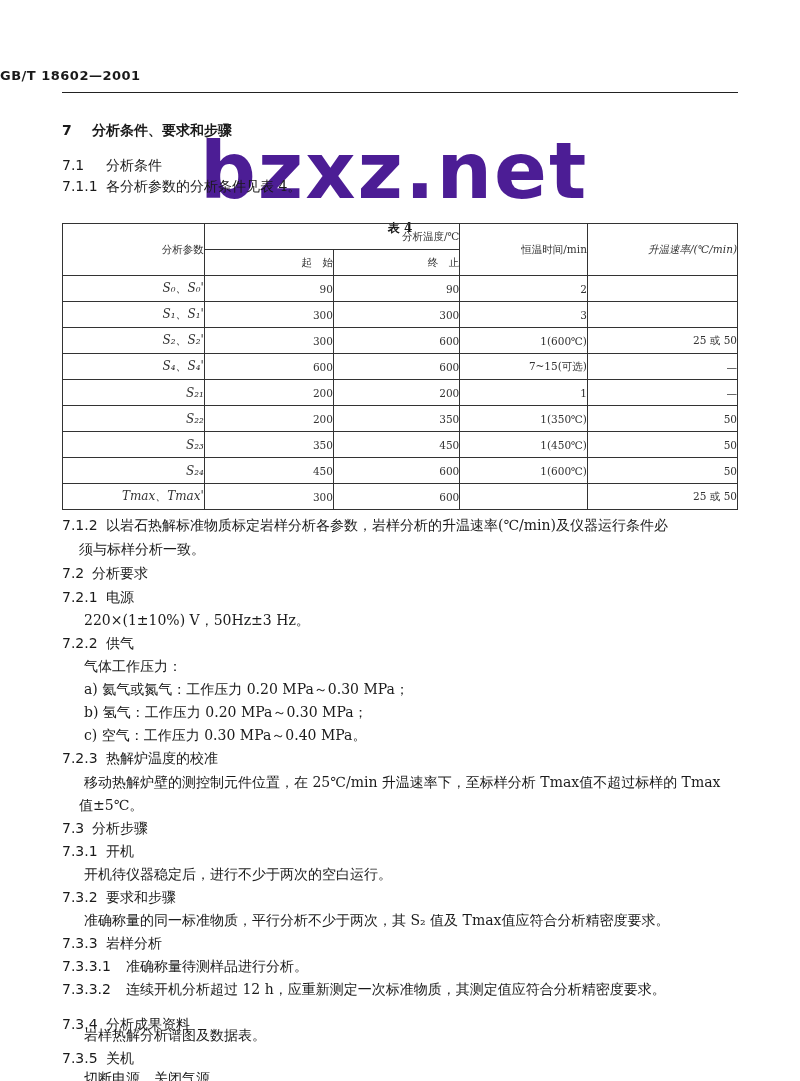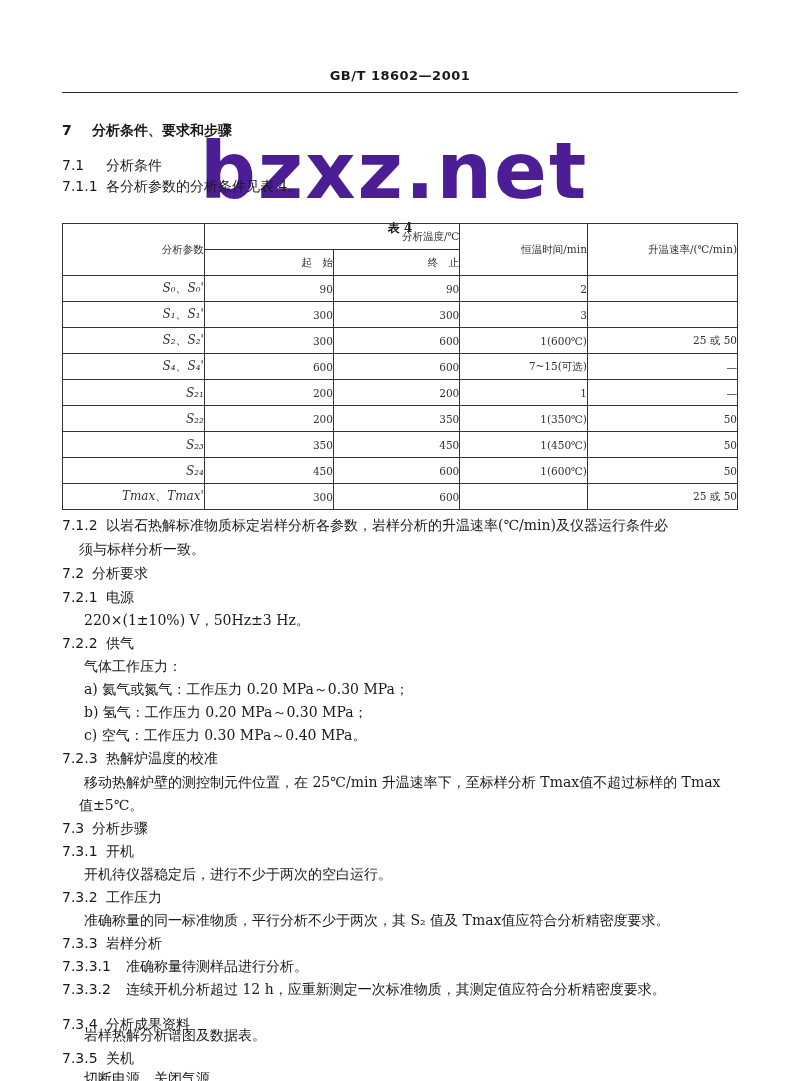--- a/index.html
+++ b/index.html
@@ -5,21 +5,21 @@
   html, body { margin: 0; padding: 0; }
   body {
     width: 800px; height: 1081px; background: #ffffff; position: relative; overflow: hidden;
     font-family: "DejaVu Serif", "Liberation Serif", serif; color: #1a1a1a;
   }
   .watermark {
     position: absolute; left: 200px; top: 132px; font-family: "DejaVu Sans", "Liberation Sans", sans-serif;
     font-weight: bold; font-size: 78px; color: #4c1d95; letter-spacing: 2px; line-height: 1; z-index: 0;
   }
   .doc-header {
-    position: absolute; left: 0; top: 68px; width: 800px; text-align: center;
+    position: absolute; left: 0; top: 68px; width: 800px; text-align: left;
     font-family: "DejaVu Sans", "Liberation Sans", sans-serif; font-size: 13px; font-weight: bold; letter-spacing: 0.5px; z-index: 1;
   }
   .header-rule { position: absolute; left: 62px; top: 92px; width: 676px; height: 0; border-top: 1.5px solid #222; }
   .line { position: absolute; left: 62px; font-size: 14px; white-space: nowrap; z-index: 1; }
   .line.indent { left: 84px; }
   .line.cont { left: 62px; margin-left: 17px; }
   .num { display: inline-block; min-width: 44px; font-family: "DejaVu Sans", "Liberation Sans", sans-serif; }
   .num.short { min-width: 30px; }
   .num.long { min-width: 64px; }
   .bold { font-weight: bold; }
@@ -30,21 +30,21 @@
     font-size: 10.5px; color: #333;
   }
   table.t4 td, table.t4 th {
     border: 1.3px solid #333; text-align: right; font-weight: normal; padding: 0; height: 25px;
   }
   table.t4 th.sub { height: 25px; }
   table.t4 .c1 { width: 146px; }
   table.t4 .c2 { width: 134px; margin-top: 48px; }
   table.t4 .c3 { width: 131px; }
   table.t4 .c4 { width: 131px; }
-  table.t4 .c5 { width: 154px; }
+  table.t4 .c5 { width: 154px; font-style: italic; }
   .pname { font-family: "DejaVu Serif", "Liberation Serif", serif; font-style: italic; font-size: 12px; }
 </style>
 </head>
 <body>
 
 <div class="watermark">bzxz.net</div>
 
 <div class="doc-header">GB/T 18602—2001</div>
 <div class="header-rule"></div>
 
@@ -167,21 +167,21 @@
 
 <div class="line" style="top:820px">
   <span class="num short">7.3</span><span>分析步骤</span>
 </div>
 <div class="line" style="top:843px">
   <span class="num">7.3.1</span><span>开机</span>
 </div>
 <div class="line indent" style="top:866px">开机待仪器稳定后，进行不少于两次的空白运行。</div>
 
 <div class="line" style="top:889px">
-  <span class="num">7.3.2</span><span>工作压力</span>
+  <span class="num">7.3.2</span><span>要求和步骤</span>
 </div>
 <div class="line indent" style="top:912px">准确称量的同一标准物质，平行分析不少于两次，其 S₂ 值及 Tmax值应符合分析精密度要求。</div>
 
 <div class="line" style="top:935px">
   <span class="num">7.3.3</span><span>岩样分析</span>
 </div>
 <div class="line" style="top:958px">
   <span class="num long">7.3.3.1</span><span>准确称量待测样品进行分析。</span>
 </div>
 <div class="line" style="top:981px">

